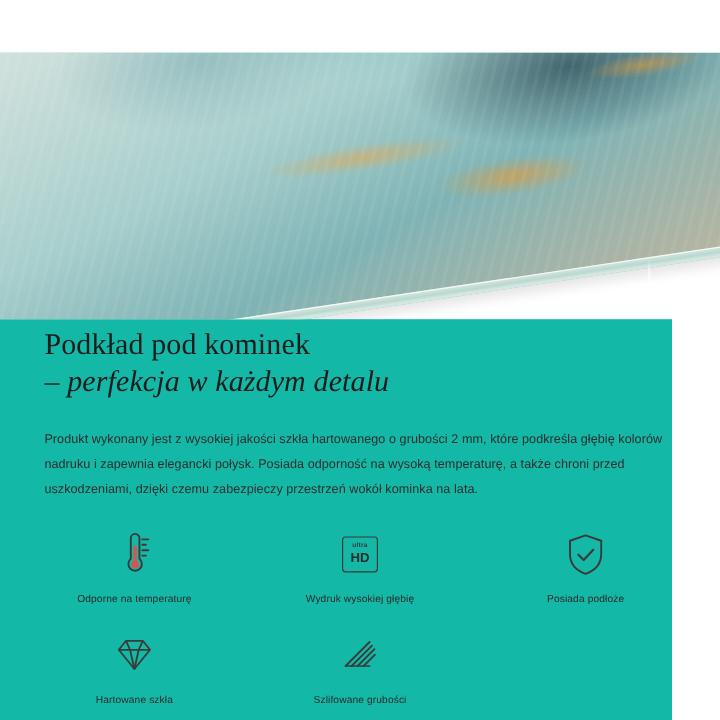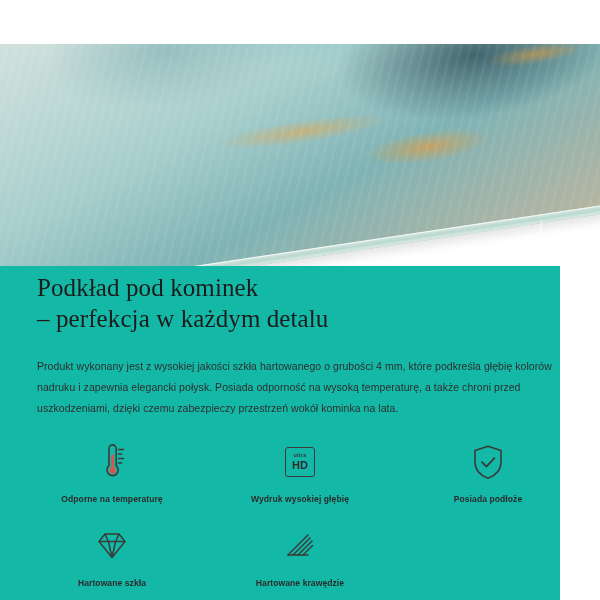--- a/index.html
+++ b/index.html
@@ -146,21 +146,21 @@
   }
   .headline {
     font-family: "Liberation Serif", serif;
     font-size: 25px;
     line-height: 31px;
     color: #1c1c1c;
     font-weight: 400;
     margin: 0;
     letter-spacing: 0.1px;
   }
-  .headline .line2 { display: block; }
+  .headline .line2 { display: block; font-style: italic; }
   .body-copy {
     margin: 22px 0 0 0;
     font-size: 10.5px;
     line-height: 21px;
     color: #2e2e2e;
     letter-spacing: 0.05px;
   }
 
   
   .features {
@@ -184,21 +184,20 @@
     display: flex;
     align-items: center;
     justify-content: center;
   }
   .feature-label {
     margin-top: 10px;
     font-size: 8.5px;
     color: #2b2b2b;
     text-align: left;
     letter-spacing: 0.1px;
-    font-weight: bold;
   }
   svg { display: block; }
   .ultrahd-box {
     width: 30px; height: 30px;
     border: 1.6px solid #3a3a3a;
     border-radius: 3px;
     display: flex;
     flex-direction: column;
     align-items: center;
     justify-content: center;
@@ -231,21 +230,21 @@
     </div>
     <div class="sparkle"></div>
     <div class="sparkle-x"></div>
   </div>
 
   <div class="content">
     <h1 class="headline">
       <span>Podkład pod kominek</span>
       <span class="line2">– perfekcja w każdym detalu</span>
     </h1>
-    <p class="body-copy">Produkt wykonany jest z wysokiej jakości szkła hartowanego o grubości 4 mm, które podkreśla głębię kolorów nadruku i zapewnia elegancki połysk. Posiada odporność na wysoką temperaturę, a także chroni przed uszkodzeniami, dzięki czemu zabezpieczy przestrzeń wokół kominka na lata.</p>
+    <p class="body-copy">Produkt wykonany jest z wysokiej jakości szkła hartowanego o grubości 2 mm, które podkreśla głębię kolorów nadruku i zapewnia elegancki połysk. Posiada odporność na wysoką temperaturę, a także chroni przed uszkodzeniami, dzięki czemu zabezpieczy przestrzeń wokół kominka na lata.</p>
   </div>
 
   <div class="features">
 
     <div class="feature">
       <div class="feature-icon">
         <svg width="34" height="40" viewBox="0 0 34 40">
           <g fill="none" stroke="#3a3a3a" stroke-width="1.6" stroke-linecap="round">
             <path d="M14 6.5a3.6 3.6 0 0 1 7.2 0v17.2a5.6 5.6 0 1 1-7.2 0z"></path>
             <line x1="23.6" y1="7.5" x2="28.5" y2="7.5"></line>
@@ -301,18 +300,18 @@
         <svg width="36" height="34" viewBox="0 0 36 34">
           <g fill="none" stroke="#3a3a3a" stroke-width="1.5" stroke-linecap="round">
             <path d="M6 26 L26 6"></path>
             <path d="M11 26 L28 9"></path>
             <path d="M16 26 L30 12"></path>
             <path d="M21 26 L30.5 16.5"></path>
             <path d="M6 26 L26 26" stroke-width="1.4"></path>
           </g>
         </svg>
       </div>
-      <div class="feature-label">Hartowane krawędzie</div>
+      <div class="feature-label">Szlifowane grubości</div>
     </div>
 
 
   </div>
 </div>
 
 </body></html>

